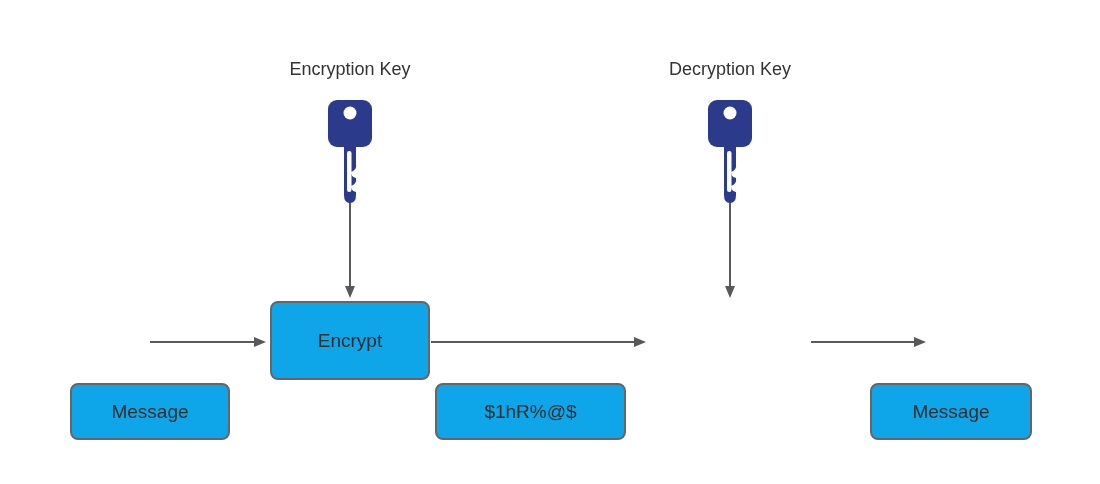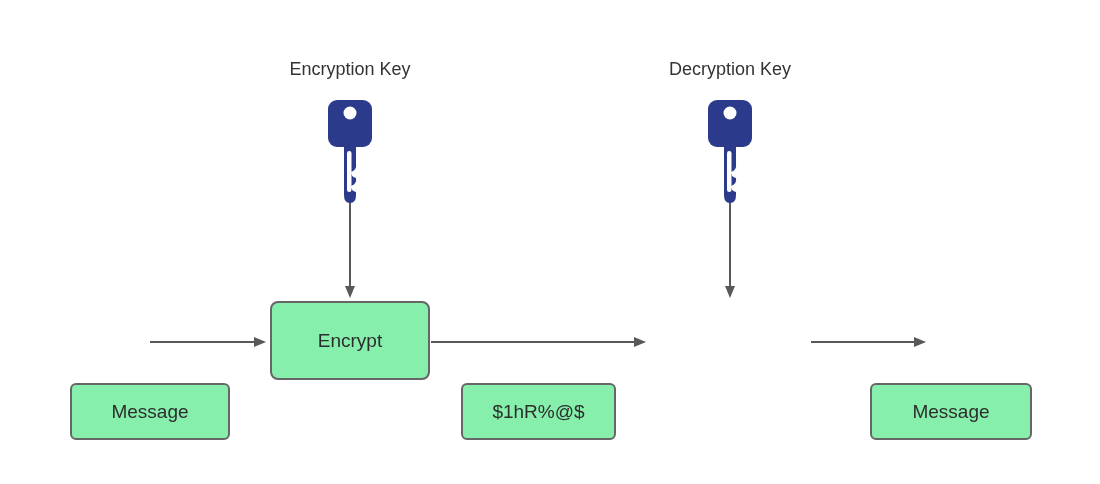--- a/index.html
+++ b/index.html
@@ -30,43 +30,42 @@
     white-space: nowrap;
   }
   .key-label.enc { left: 350px; }
   .key-label.dec { left: 730px; }
 
   .node {
     position: absolute;
     display: flex;
     align-items: center;
     justify-content: center;
-    background: #86efac;
+    background: #0ea5e9;
     border: 2px solid #666666;
     border-radius: 8px;
     color: #2d2d2d;
     font-size: 19px;
     white-space: nowrap;
   }
 
   .process {
     top: 301px;
     width: 160px;
     height: 79px;
   }
   .process.encrypt { left: 270px; }
   .process.decrypt { left: 650px; }
 
   .data-box {
     top: 383px;
     height: 57px;
-    border-radius: 6px;
   }
   .data-box.msg-in  { left: 70px;  width: 160px; }
-  .data-box.cipher  { left: 461px; width: 155px; }
+  .data-box.cipher  { left: 435px; width: 191px; }
   .data-box.msg-out { left: 870px; width: 162px; }
 </style>
 </head>
 <body>
 
 <div class="canvas">
 
   <svg class="connector-layer" width="1100" height="484" viewBox="0 0 1100 484" xmlns="http://www.w3.org/2000/svg" aria-hidden="true">
     <defs>
       <marker id="arrowhead" markerWidth="12" markerHeight="10" refX="10" refY="5" orient="auto" markerUnits="userSpaceOnUse">

